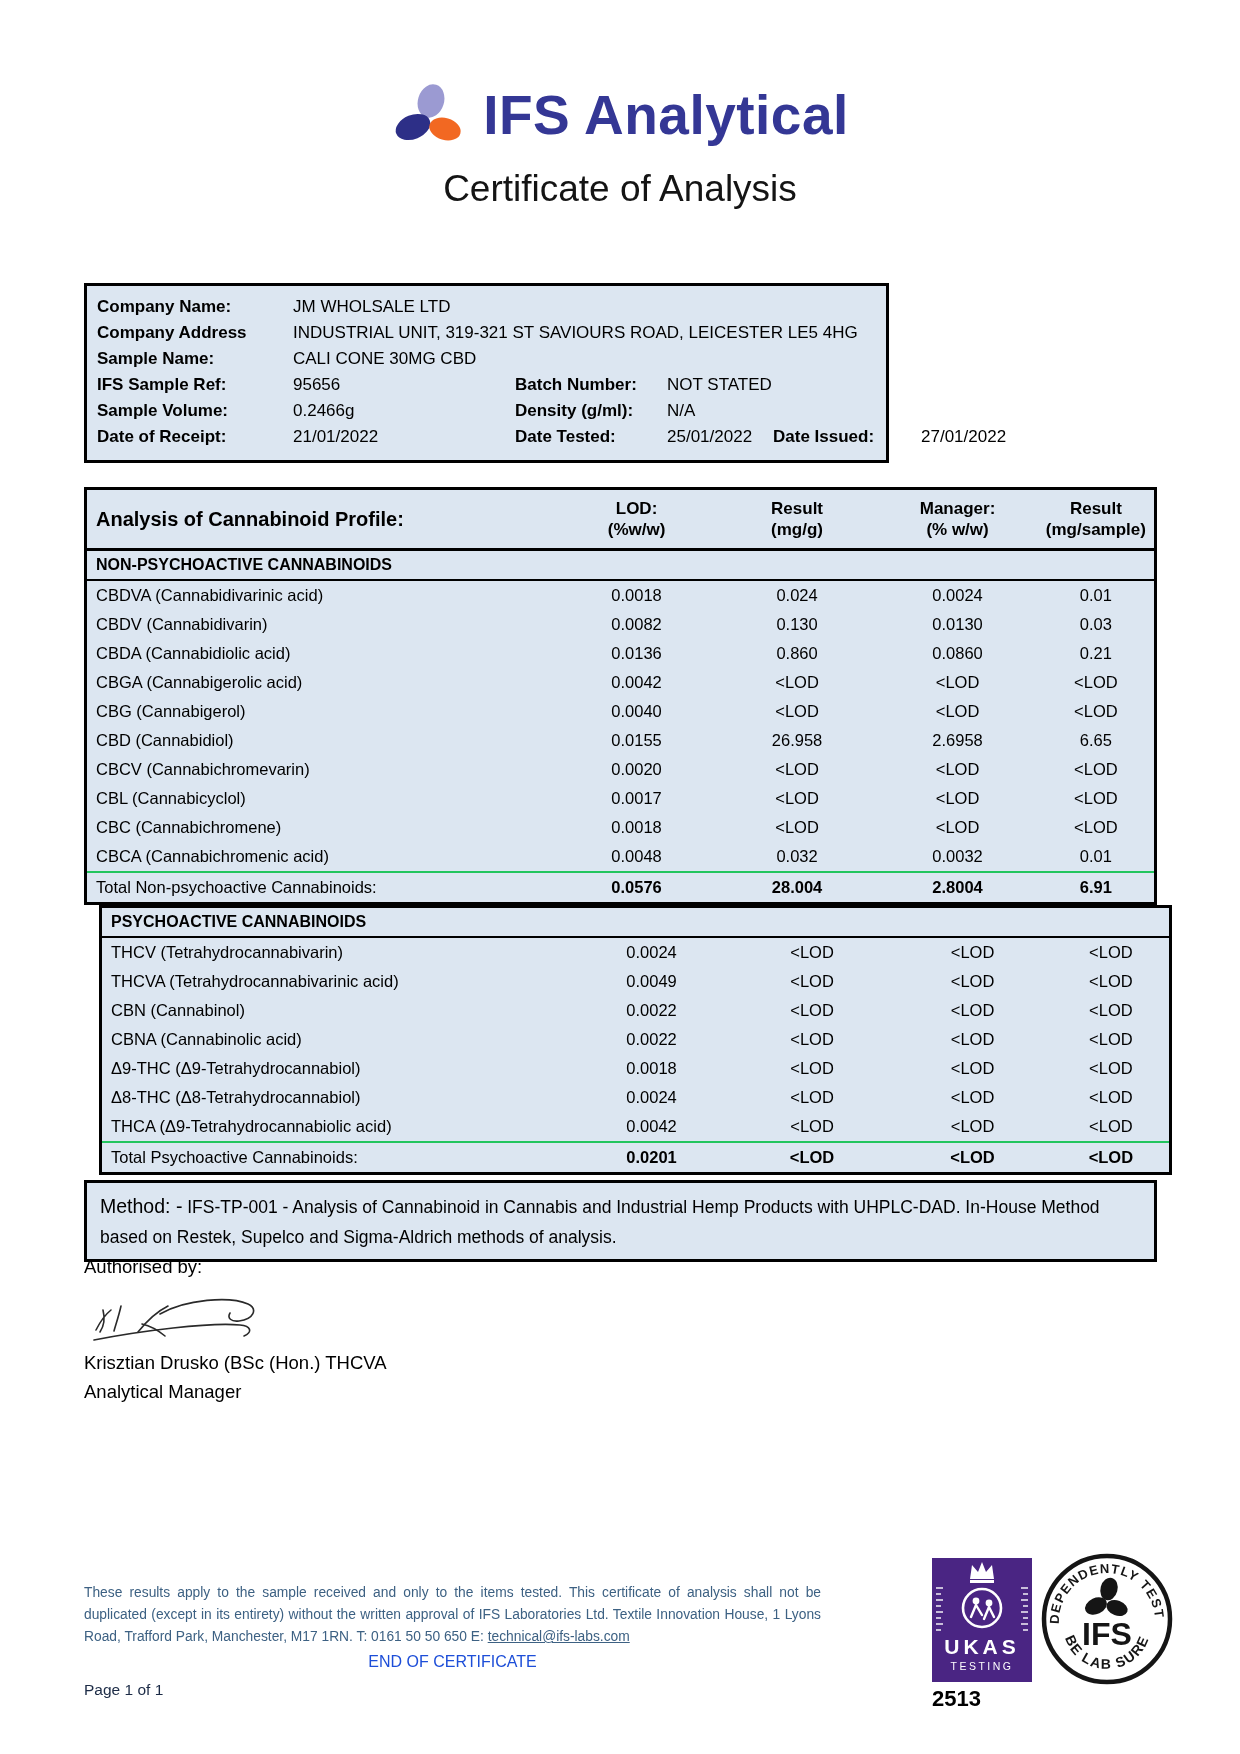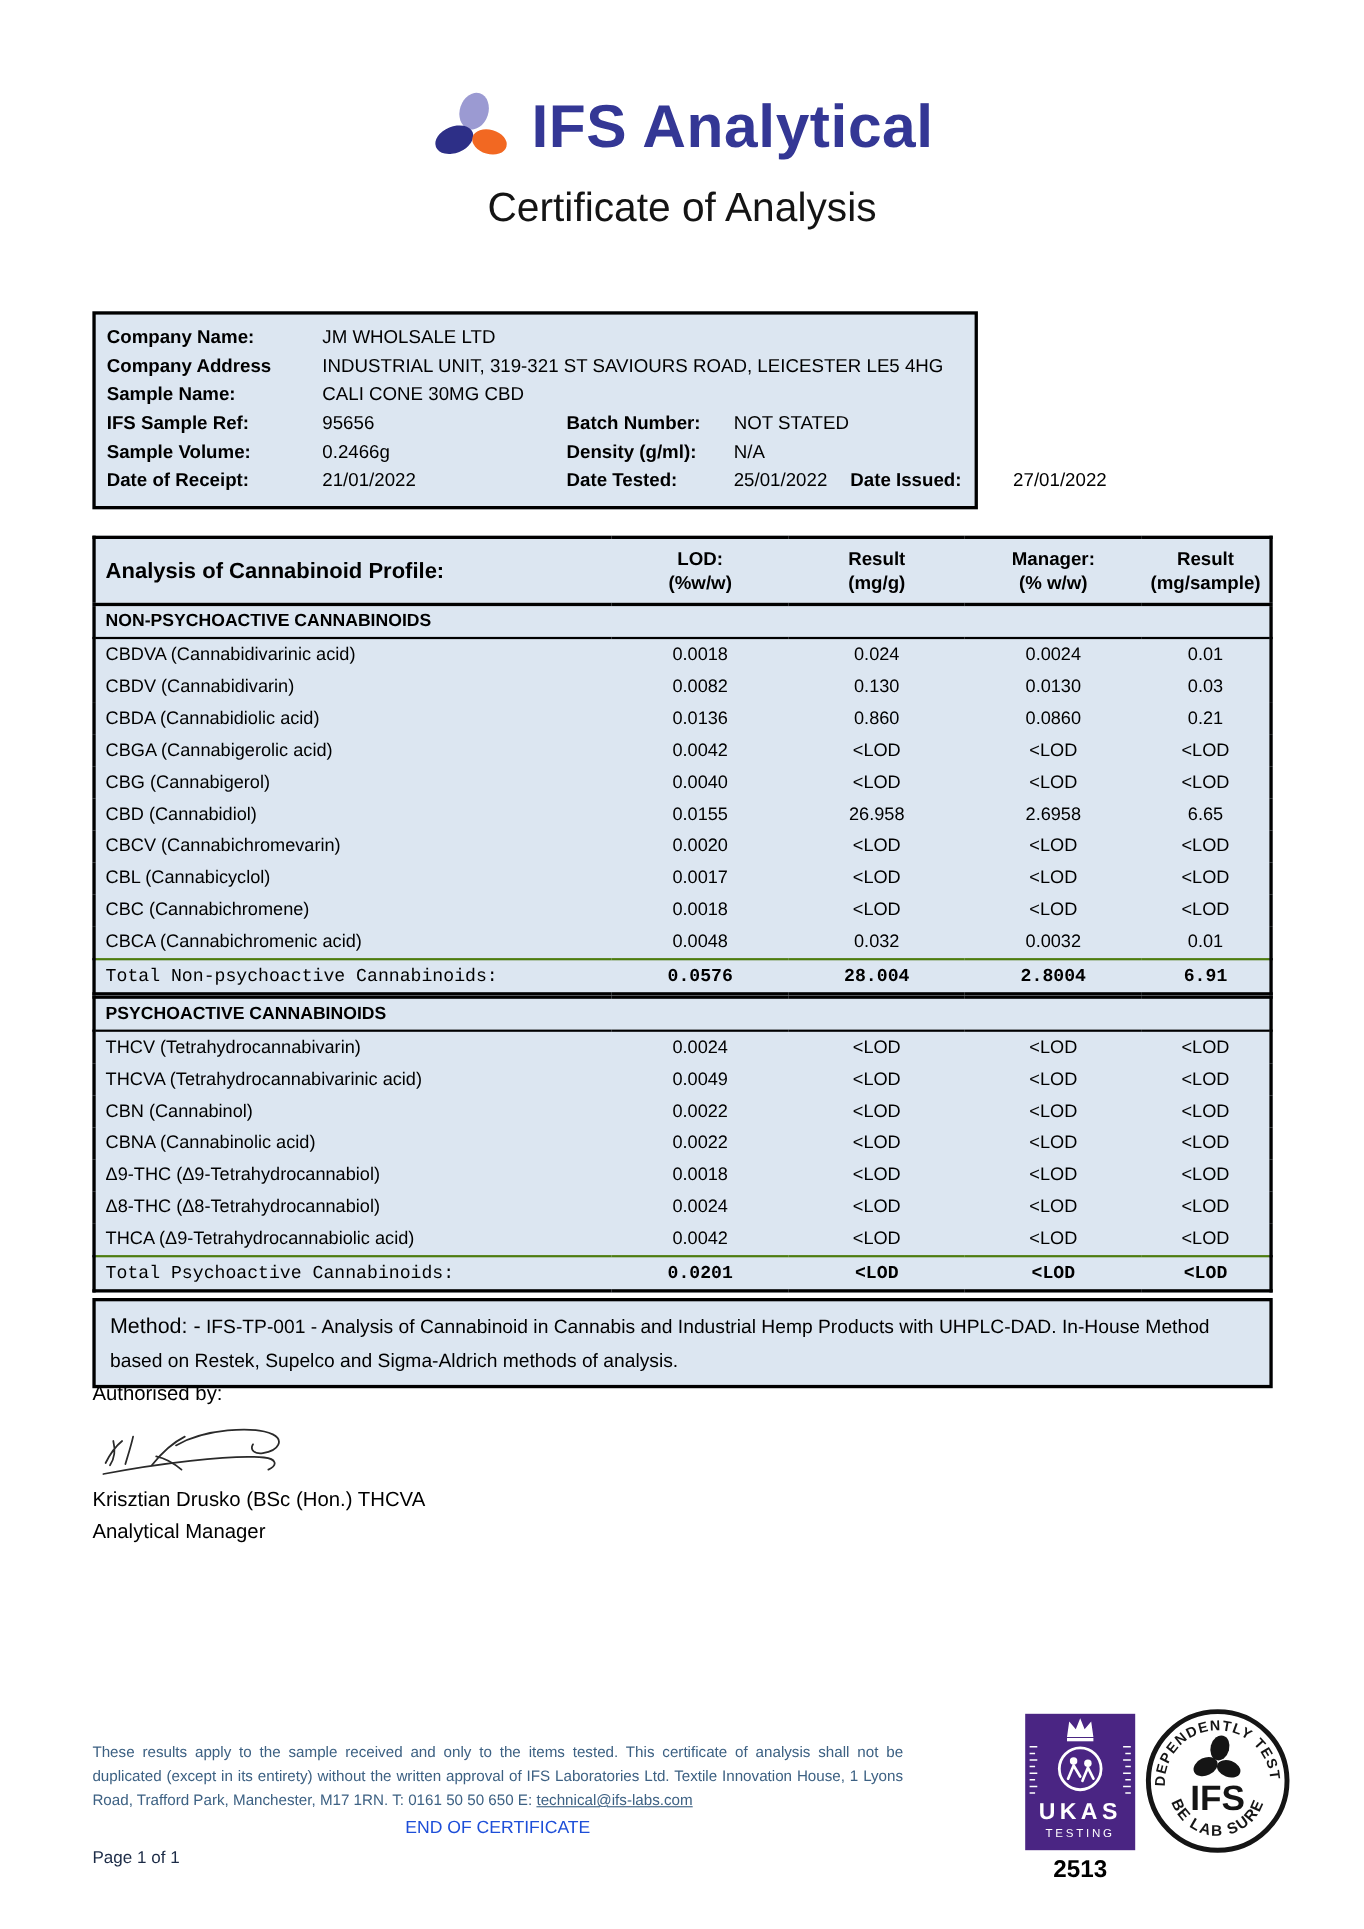--- a/index.html
+++ b/index.html
@@ -16,32 +16,32 @@
   .infobox{position:absolute;left:84px;top:283px;width:805px;background:#dce6f1;
            border:3px solid #000;padding:8px 0 10px;box-sizing:border-box;}
   .irow{display:grid;grid-template-columns:196px 222px 152px 106px 148px 1fr;
         align-items:center;height:26px;padding-left:10px;font-size:17px;}
   .ilabel{font-weight:bold;}
   .span5{grid-column:2 / span 5;}
 
   
   .ctable{position:absolute;left:84px;width:1073px;border-collapse:collapse;background:#dce6f1;
           border:3px solid #000;table-layout:fixed;}
-  .t1{top:487px;} .t2{top:905px;}
+  .t1{top:487px;} .t2{top:905px;margin-left:15px;}
   .ctable col.c-name{width:44%;} .ctable col.c-num{width:15%;} .ctable col.c-last{width:11%;}
   .ctable td,.ctable th{font-size:16.5px;padding:0 4px;height:29px;vertical-align:middle;}
   .ctable .name{text-align:left;padding-left:9px;font-weight:normal;}
   .ctable .num{text-align:center;}
   .hdr th{border-bottom:3px solid #000;font-weight:bold;}
   .hdr .ttl{font-size:20px;text-align:left;padding-left:9px;height:58px;margin-top:26px;}
   .hdr .colhead{text-align:center;line-height:1.25;font-size:17px;}
   .colhead span{display:block;}
   .sectionrow th{text-align:left;padding-left:9px;font-weight:bold;font-size:16px;height:28px;
                  border-bottom:2px solid #000;}
-  .totalrow td{border-top:2px solid #4d7c0f;font-weight:bold;font-family:Liberation Mono, monospace;}
+  .totalrow td{border-top:2px solid #22c55e;font-weight:bold;}
 
   
   .methodbox{position:absolute;left:84px;top:1180px;width:1073px;background:#dce6f1;
              border:3px solid #000;padding:8px 13px;box-sizing:border-box;
              font-size:17.5px;line-height:1.62;}
   .methodlabel{font-weight:normal;font-size:19.5px;}
 
   
   .signheading{position:absolute;left:84px;top:1256px;font-size:18.5px;}
   .signature{position:absolute;left:88px;top:1284px;}
@@ -50,21 +50,21 @@
 
   
   .disclaimer{position:absolute;left:84px;top:1582px;width:737px;font-size:13.8px;
               line-height:1.6;color:#3d6183;text-align:justify;}
   .email{color:#3d6183;text-decoration:underline;cursor:pointer;}
   .endline{position:absolute;left:84px;top:1653px;width:737px;text-align:center;
            font-size:16px;color:#1d4ed8;}
   .pagelab{position:absolute;left:84px;top:1681px;font-size:15.5px;color:#1c2b46;}
 
   .ukas{position:absolute;left:932px;top:1558px;width:100px;height:124px;background:#4a2583;}
-  .ukasnum{position:absolute;left:932px;top:1686px;width:100px;text-align:center;
+  .ukasnum{position:absolute;left:932px;top:1686px;width:100px;
            font-weight:bold;font-size:22px;color:#000;}
   .stamp{position:absolute;left:1040px;top:1552px;width:134px;height:134px;}
 </style>
 </head>
 <body>
 
 <div class="page">
 
   <div class="brand">
     <svg width="78" height="66" viewBox="0 0 78 66">

